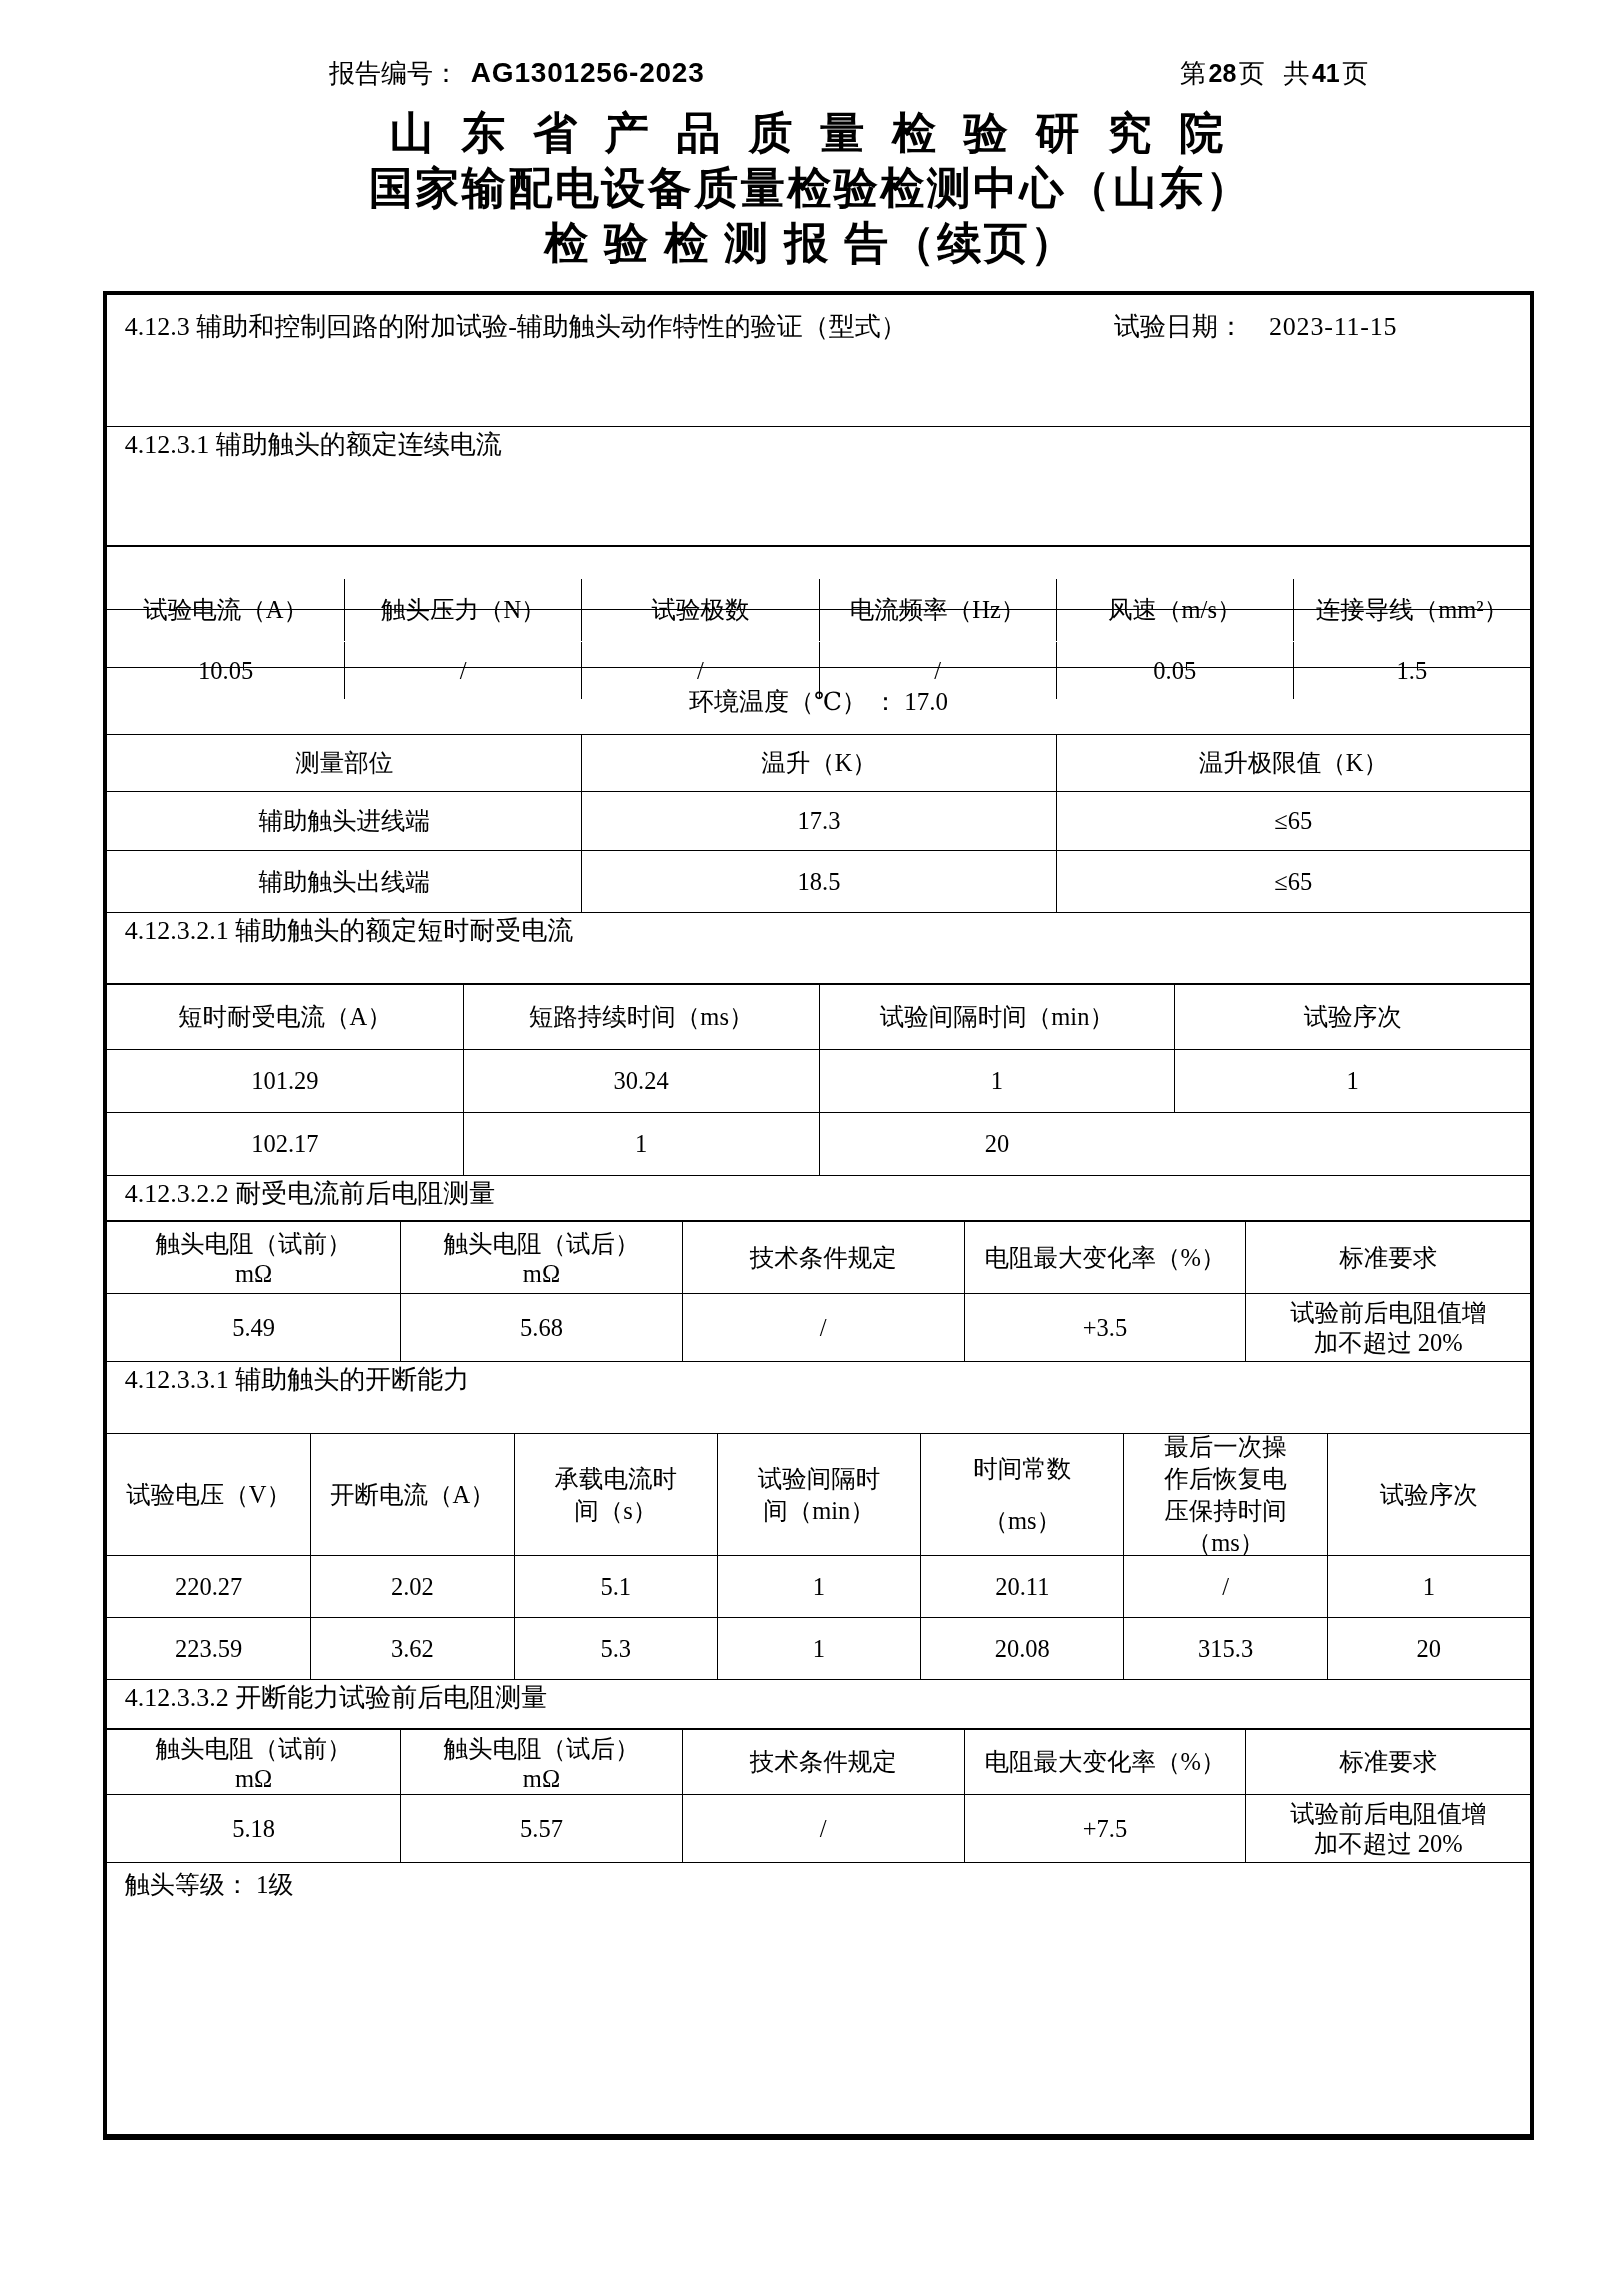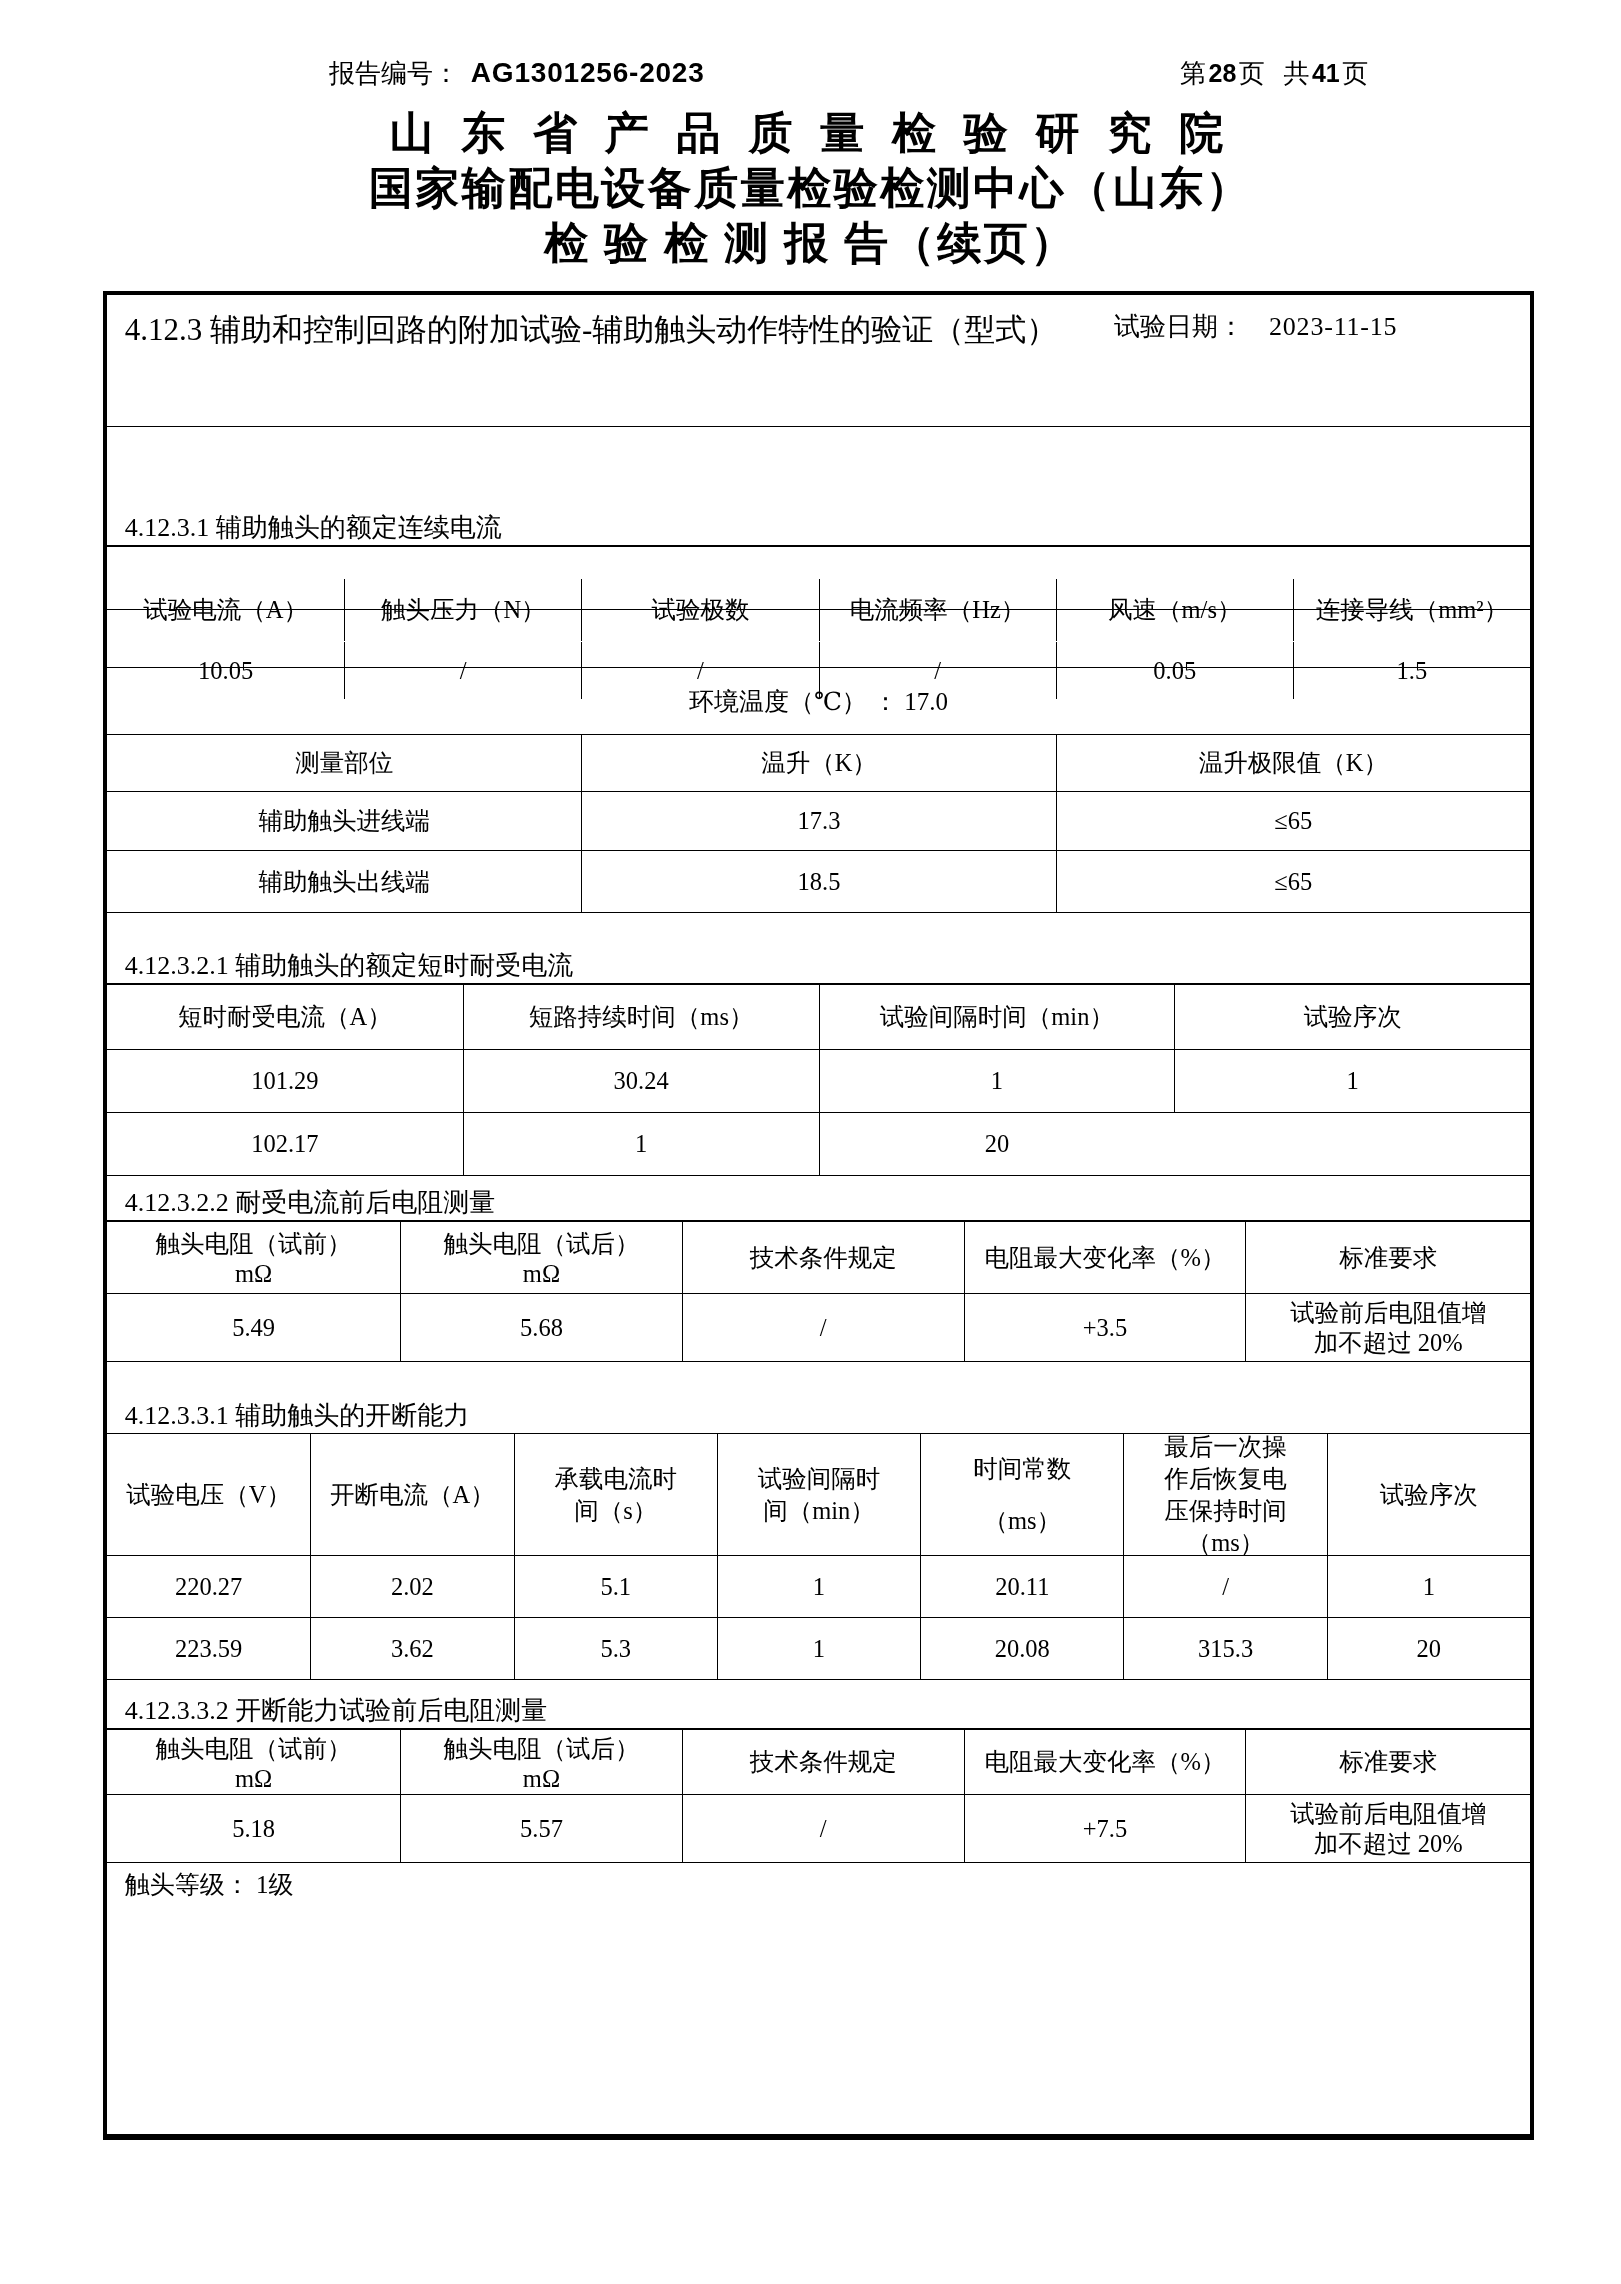--- a/index.html
+++ b/index.html
@@ -55,22 +55,22 @@
   .r-t4d{height:68px;}
   .r-sec5{height:72px;}
   .r-t5h{height:122px;}
   .r-t5r{height:62px;}
   .r-sec6{height:49px;}
   .r-t6h{height:66px;}
   .r-t6d{height:68px;}
   .r-grade{height:263px;}
 
   
-  .secrow{display:flex;align-items:flex-end;padding-left:17.7px;font-size:26px;}
-  .r-sec1 .sec-title{position:absolute;left:17.7px;top:13.5px;font-size:31px;}
+  .secrow{display:flex;align-items:flex-start;padding-left:17.7px;font-size:26px;}
+  .r-sec1 .sec-title{position:absolute;left:17.7px;top:13.5px;font-size:26px;}
   .r-sec1 .sec-date{position:absolute;left:1007px;top:13.5px;font-size:26px;white-space:nowrap;}
   .r-sec1 .sec-date .val{margin-left:25px;letter-spacing:0.8px;}
   .r-grade{display:flex;align-items:flex-start;padding-top:5px;padding-left:17.7px;font-size:25px;}
 
   
   .g6{display:grid;grid-template-columns:repeat(6,1fr);height:100%;margin-top:32px;}
   .g3{display:grid;grid-template-columns:repeat(3,1fr);height:100%;}
   .g4{display:grid;grid-template-columns:repeat(4,1fr);height:100%;}
   .g5{display:grid;grid-template-columns:20.6% 19.8% 19.8% 19.8% auto;height:100%;}
   .g7{display:grid;grid-template-columns:repeat(7,1fr);height:100%;}

